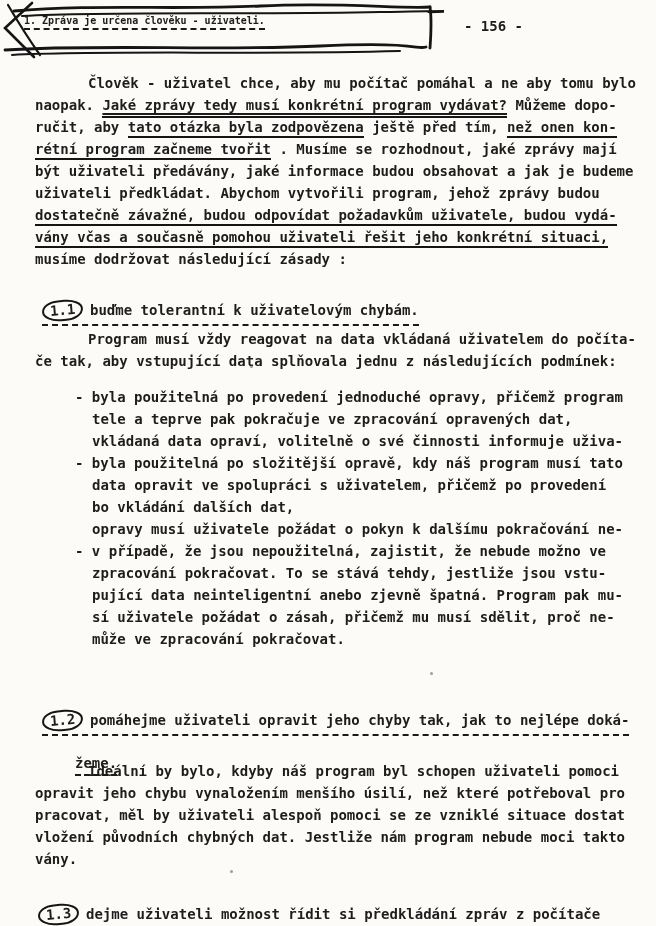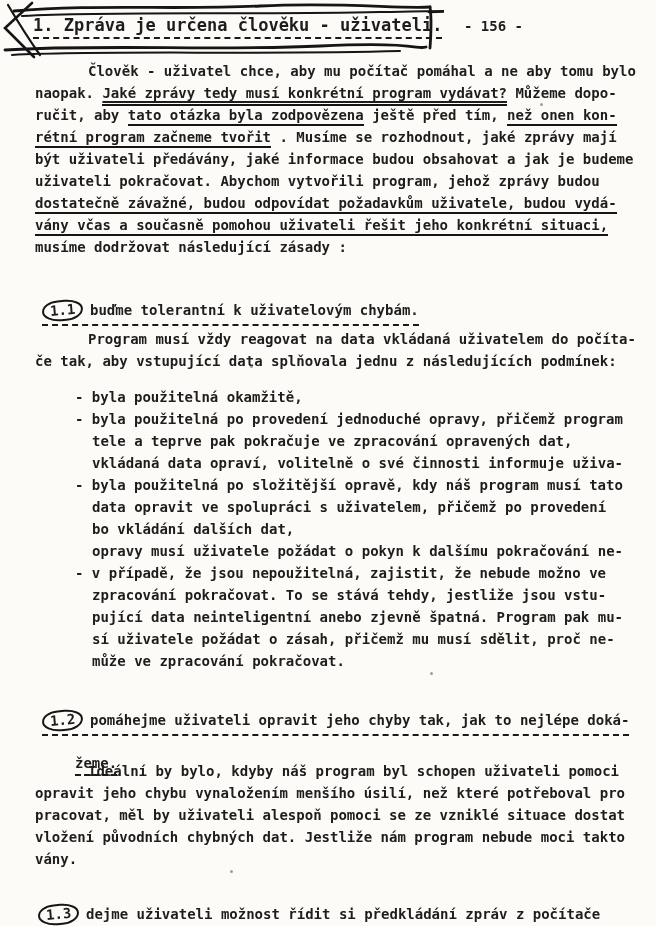--- a/index.html
+++ b/index.html
@@ -35,22 +35,22 @@
     margin-right:7px;
     transform:rotate(-5deg);
   }
   .h2row { margin-top:3px; padding-left:67px; }
   .h2row span { display:inline-block; border-bottom:2.5px dashed #1a1a1a; padding-bottom:3px; }
 
   
   .title-wrap { position:absolute; left:0; top:0; width:444px; height:60px; }
   .title-wrap svg { position:absolute; left:0; top:0; }
   .title {
-    position:absolute; left:33px; top:15px;
-    font-size:17px;
+    position:absolute; left:24px; top:15px;
+    font-size:10px;
     display:inline-block;
     border-bottom:2.5px dashed #1a1a1a;
     padding-bottom:2px;
     white-space:pre;
   }
   .pageno { position:absolute; left:432px; top:18px; white-space:pre;margin-left:32px; }
 
   
   .speck { position:absolute; width:3px; height:3px; background:#55514b; border-radius:50%; opacity:.55; }
 </style>
@@ -68,43 +68,42 @@
         <path d="M5,50 C 100,44 220,51 320,46 S 415,50 426,47" stroke-width="2.8"></path>
         <path d="M12,55 C 110,50 250,55 400,51" stroke-width="2"></path>
         <path d="M32,3 L5,28 L34,57" stroke-width="2.6"></path>
         <path d="M8,5 C 18,22 28,38 40,55" stroke-width="2.2"></path>
       </g>
     </svg>
     <span class="title">1. Zpráva je určena člověku - uživateli.</span>
   </div>
   <div class="pageno">- 156 -</div>
 
-  <div class="block" style="top:60px">
+  <div class="block" style="top:72px">
     <div class="ln ind"><span>Člověk - uživatel chce, aby mu počítač pomáhal a ne aby tomu bylo</span></div>
     <div class="ln"><span>naopak. </span><span class="hu hu2">Jaké zprávy tedy musí konkrétní program vydávat?</span><span> Můžeme dopo-</span></div>
     <div class="ln"><span>ručit, aby </span><span class="hu">tato otázka byla zodpovězena</span><span> ještě před tím, </span><span class="hu">než onen kon-</span></div>
     <div class="ln"><span class="hu">rétní program začneme tvořit</span><span> . Musíme se rozhodnout, jaké zprávy mají</span></div>
     <div class="ln"><span>být uživateli předávány, jaké informace budou obsahovat a jak je budeme</span></div>
-    <div class="ln"><span>uživateli pokračovat. Abychom vytvořili program, jehož zprávy budou</span></div>
+    <div class="ln"><span>uživateli předkládat. Abychom vytvořili program, jehož zprávy budou</span></div>
     <div class="ln"><span class="hu">dostatečně závažné, budou odpovídat požadavkům uživatele, budou vydá-</span></div>
     <div class="ln"><span class="hu">vány včas a současně pomohou uživateli řešit jeho konkrétní situaci,</span></div>
     <div class="ln"><span>musíme dodržovat následující zásady :</span></div>
   </div>
 
   <div class="heading" style="top:284px">
     <span class="hwrap"><span class="circ">1.1</span><span>buďme tolerantní k uživatelovým chybám.</span></span>
   </div>
 
   <div class="block" style="top:328px">
     <div class="ln ind"><span>Program musí vždy reagovat na data vkládaná uživatelem do počíta-</span></div>
     <div class="ln"><span>če tak, aby vstupující data splňovala jednu z následujících podmínek:</span></div>
   </div>
 
   <div class="block bullets" style="top:386px">
-    <div class="ln"><span>- byla použitelná okamžitě,</span></div>
     <div class="ln"><span>- byla použitelná po provedení jednoduché opravy, přičemž program</span></div>
     <div class="ln cc"><span>tele a teprve pak pokračuje ve zpracování opravených dat,</span></div>
     <div class="ln cc"><span>vkládaná data opraví, volitelně o své činnosti informuje uživa-</span></div>
     <div class="ln"><span>- byla použitelná po složitější opravě, kdy náš program musí tato</span></div>
     <div class="ln cc"><span>data opravit ve spolupráci s uživatelem, přičemž po provedení</span></div>
     <div class="ln cc"><span>bo vkládání dalších dat,</span></div>
     <div class="ln cc"><span>opravy musí uživatele požádat o pokyn k dalšímu pokračování ne-</span></div>
     <div class="ln"><span>- v případě, že jsou nepoužitelná, zajistit, že nebude možno ve</span></div>
     <div class="ln cc"><span>zpracování pokračovat. To se stává tehdy, jestliže jsou vstu-</span></div>
     <div class="ln cc"><span>pující data neinteligentní anebo zjevně špatná. Program pak mu-</span></div>

